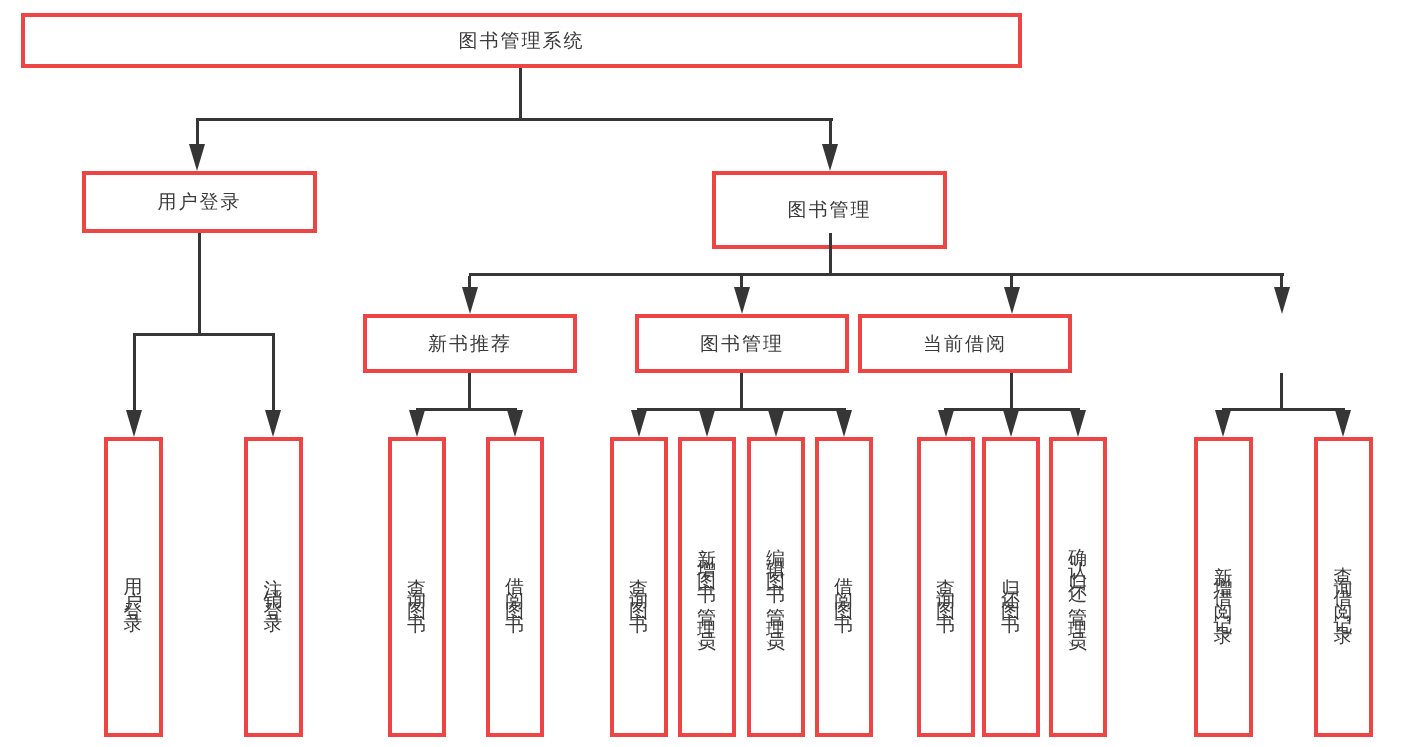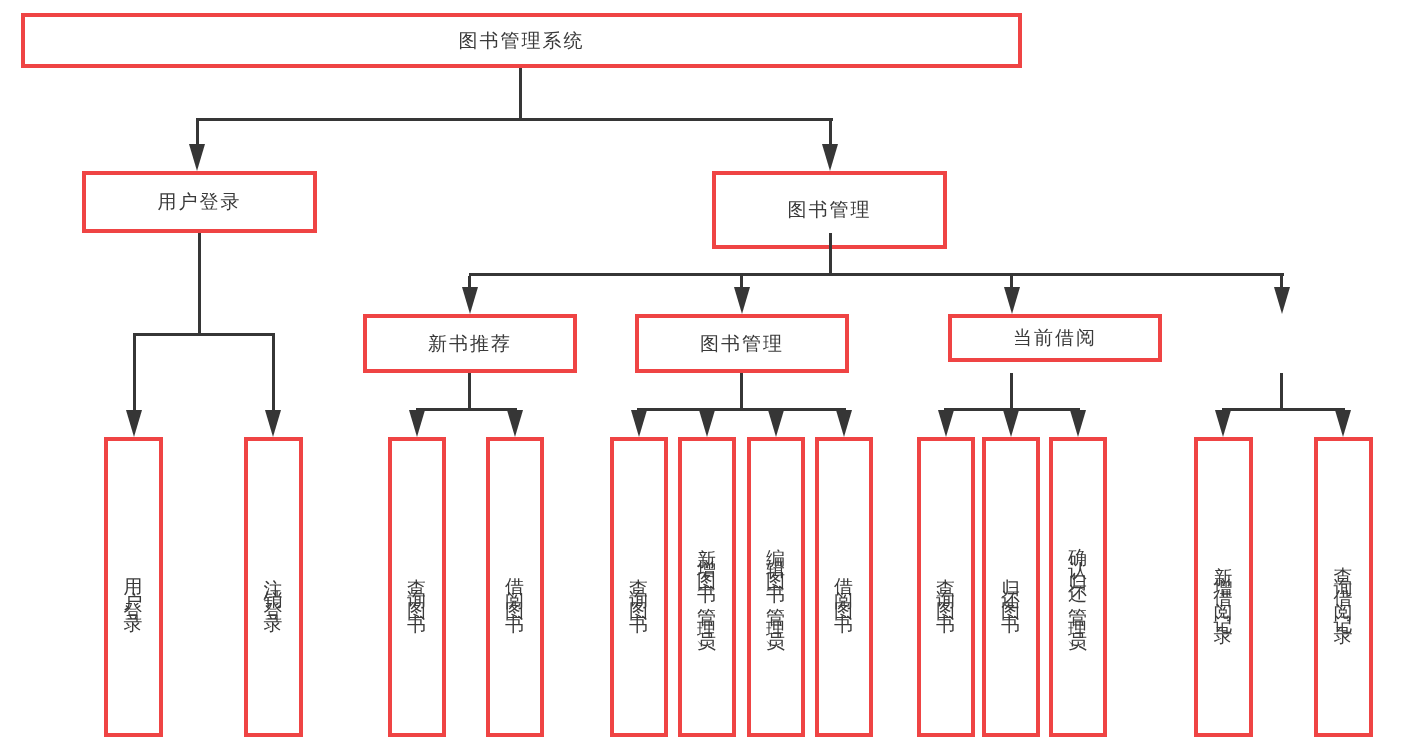--- a/index.html
+++ b/index.html
@@ -94,21 +94,21 @@
   <div class="arrow" style="left:1004px;top:287px;"></div>
   <div class="line" style="left:1280px;top:276px;width:3px;height:14px;"></div>
   <div class="arrow" style="left:1274px;top:287px;"></div>
 
   <div class="box hbox" style="left:363px;top:314px;width:214px;height:59px;">
     <span>新书推荐</span>
   </div>
   <div class="box hbox" style="left:635px;top:314px;width:214px;height:59px;">
     <span>图书管理</span>
   </div>
-  <div class="box hbox" style="left:948px;top:314px;width:214px;height:48px;">
+  <div class="box hbox" style="left:858px;top:314px;width:214px;height:59px;">
     <span>当前借阅</span>
   </div>
 
   <div class="line" style="left:468px;top:373px;width:3px;height:35px;"></div>
   <div class="line" style="left:416px;top:408px;width:101px;height:3px;"></div>
   <div class="arrow" style="left:409px;top:410px;"></div>
   <div class="arrow" style="left:507px;top:410px;"></div>
 
   <div class="line" style="left:740px;top:373px;width:3px;height:35px;"></div>
   <div class="line" style="left:637px;top:408px;width:209px;height:3px;"></div>

